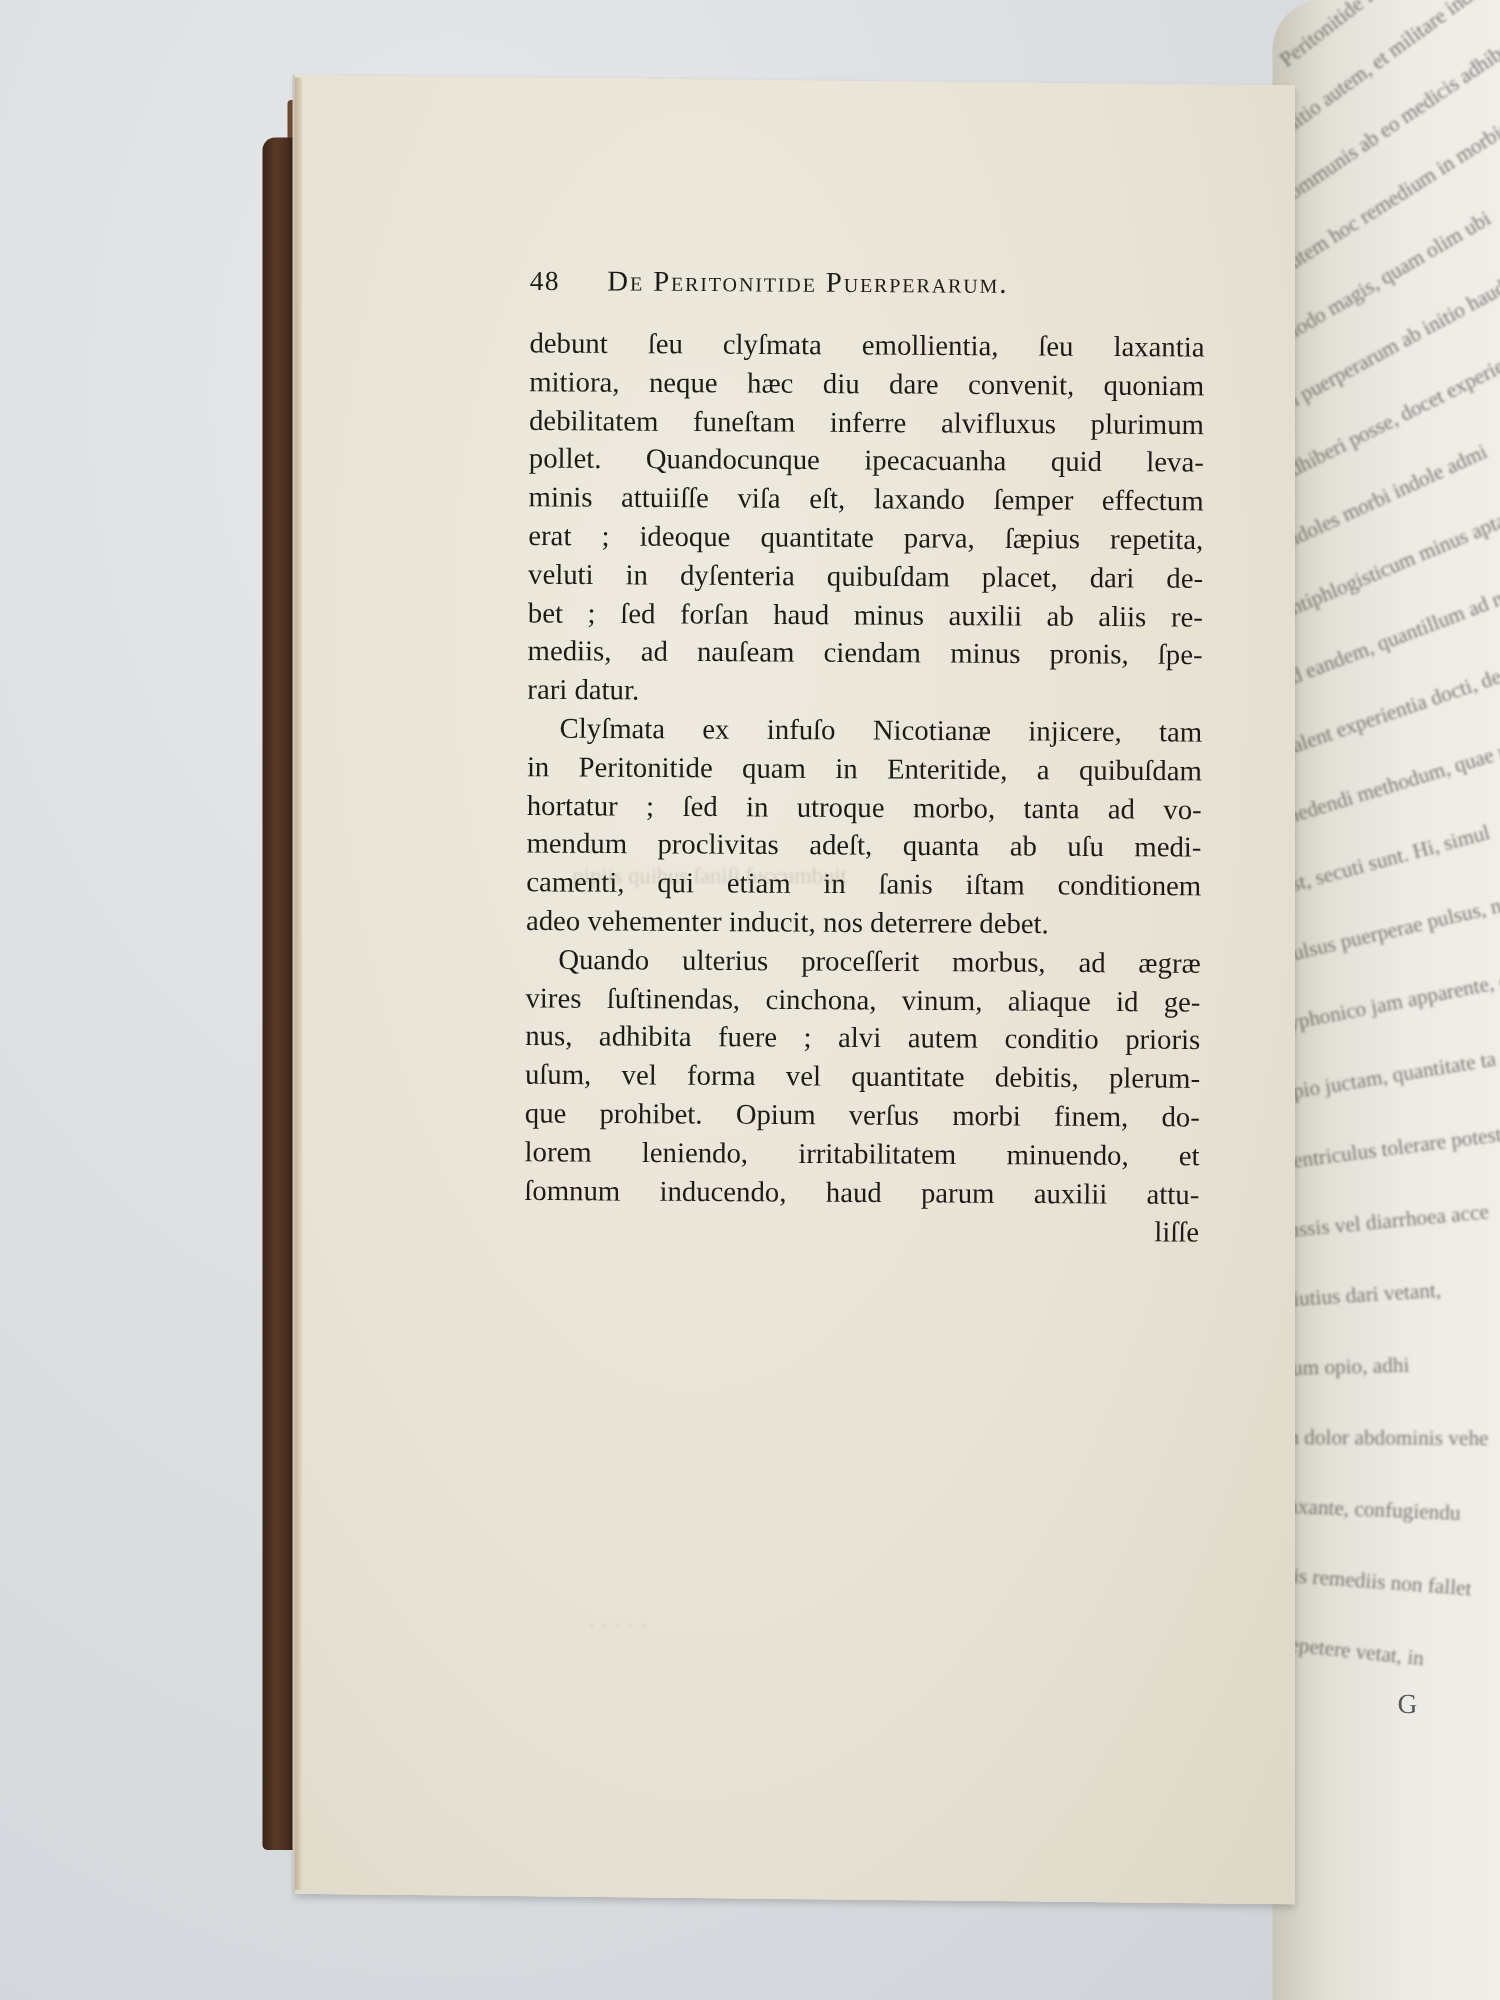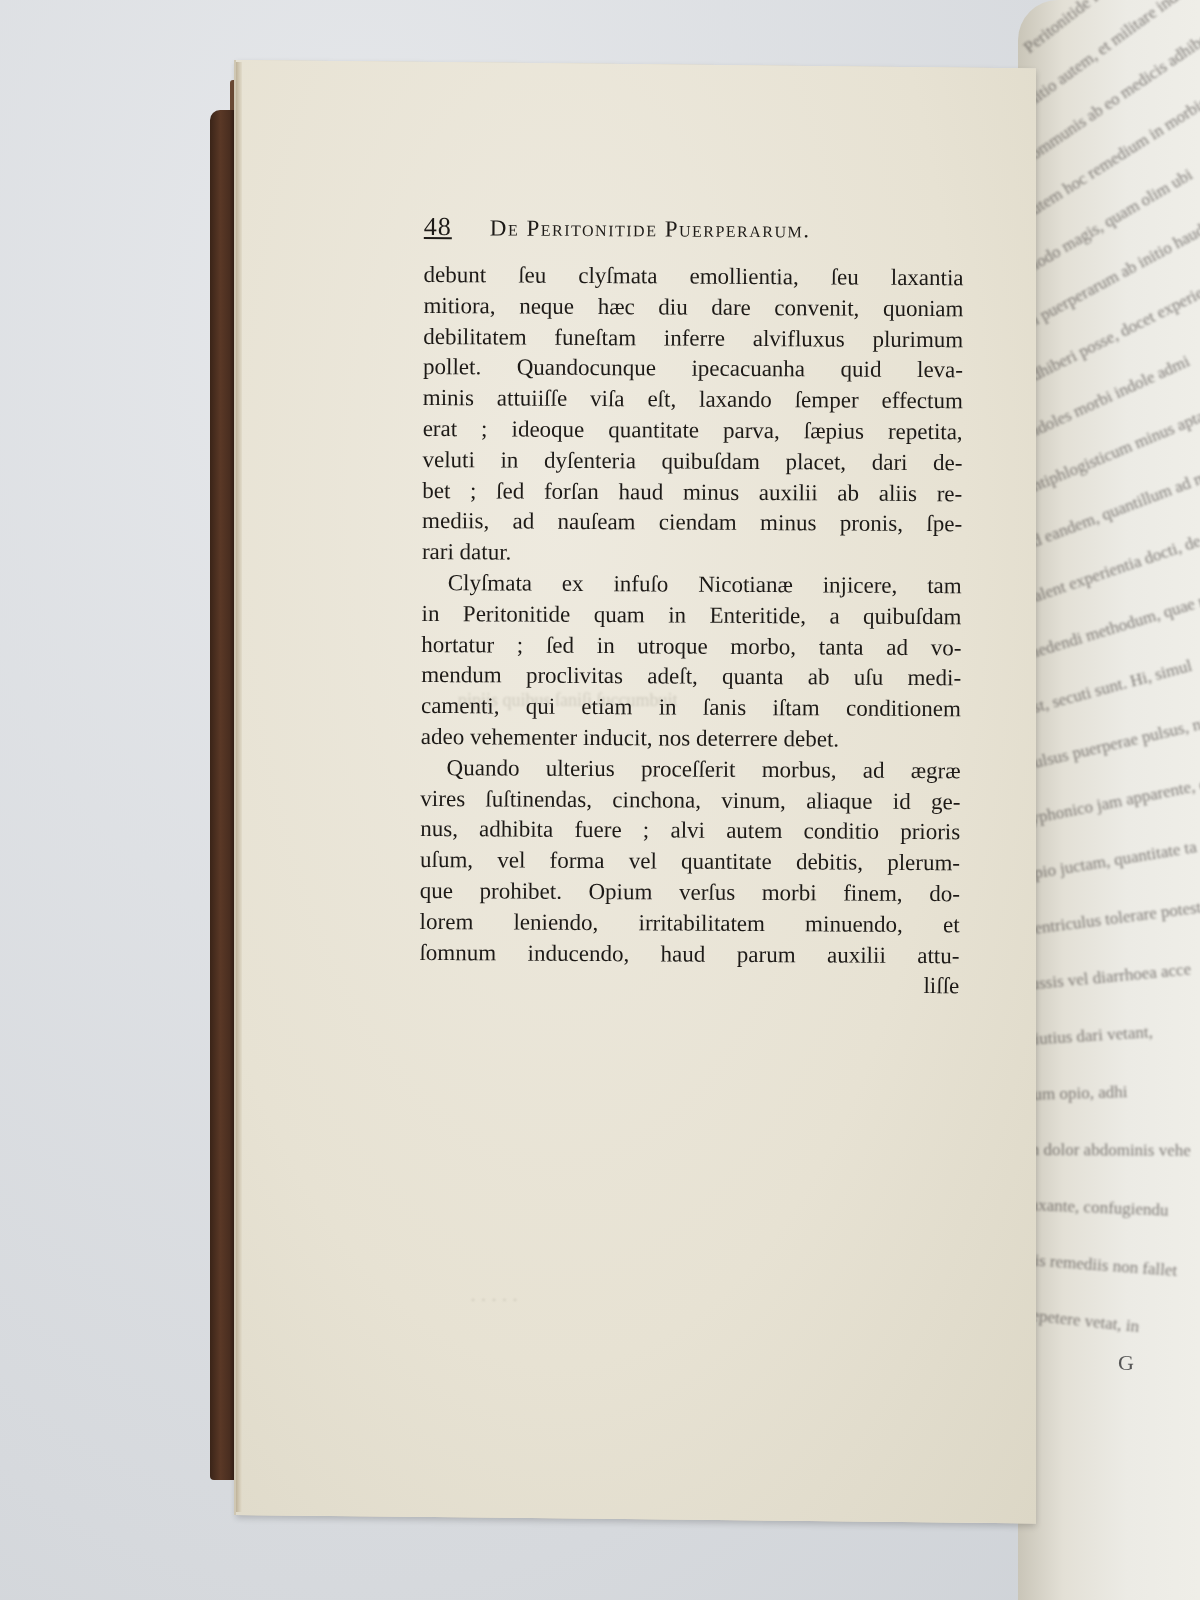--- a/index.html
+++ b/index.html
@@ -54,21 +54,21 @@
     .text-area {
       position: absolute; left: 424px; top: 212px; width: 540px;
       color: #1d1a17;
       transform: rotate(0.35deg);
       transform-origin: left top;
     }
     .running-head {
       display: flex; align-items: baseline; height: 48px;
       font-size: 22px; letter-spacing: 1px;
     }
-    .folio { font-size: 26px; margin-right: 38px; text-decoration: underline; }
+    .folio { font-size: 22px; margin-right: 38px; }
     .head-title { font-variant: small-caps; font-size: 23px; letter-spacing: 1.5px; }
     .line {
       font-size: 23px; line-height: 30.8px; height: 30.8px; white-space: nowrap;
       text-align: justify; text-align-last: justify;
     }
     .line.last { text-align-last: left; }
     .line.indent { padding-left: 26px; }
     .catchword { text-align: right; text-align-last: right; }
     .bleed {
       position: absolute; font-size: 18px; color: #9b9788; opacity: 0.35; white-space: nowrap;

